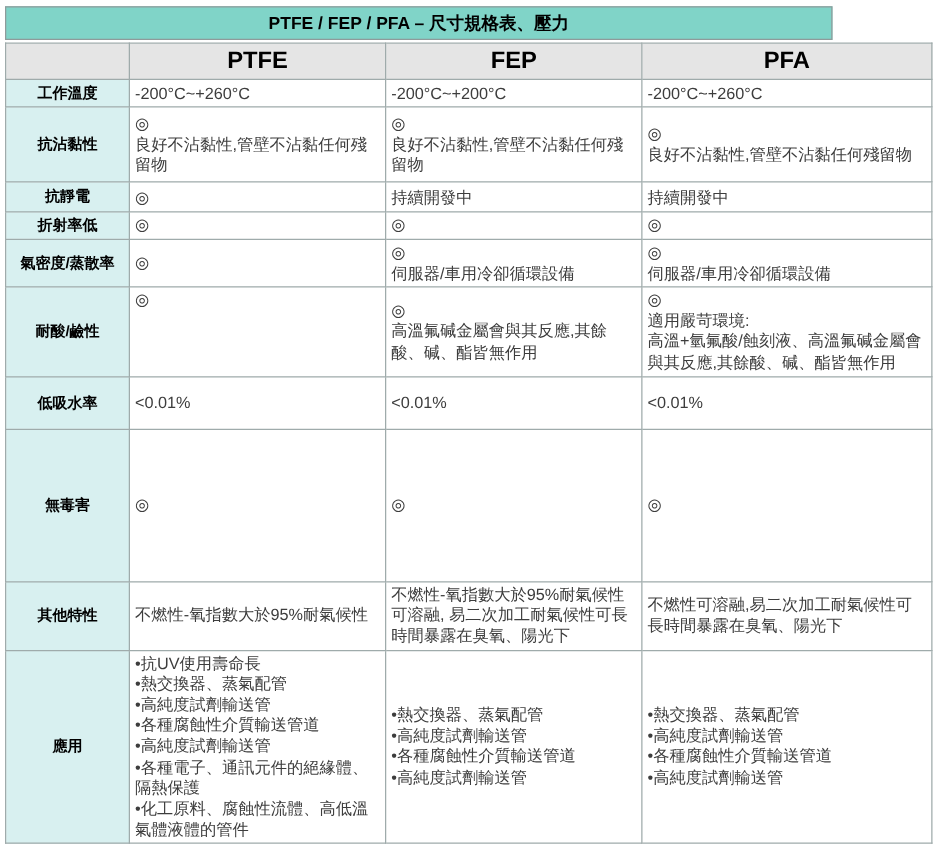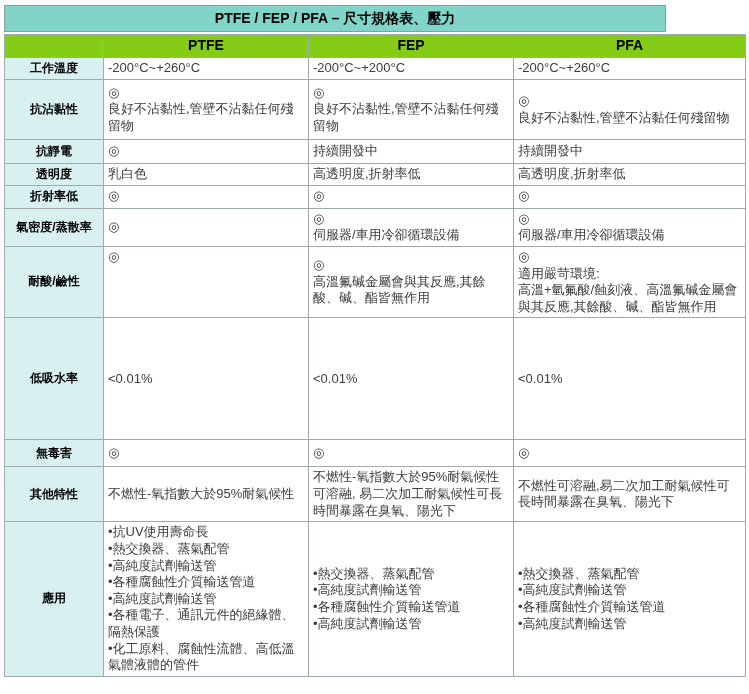--- a/index.html
+++ b/index.html
@@ -26,25 +26,25 @@
     line-height:1.28;
   }
   table.spec th, table.spec td{
     border:1px solid #9fabab;
     padding:2px 4px;
     vertical-align:middle;
     box-sizing:border-box;
     word-break:break-word;
   }
   thead th{
-    background:#84cc16;
+    background:#e5e5e5;
     font-weight:bold;color:#000;
     text-align:center;
     height:23px;
-    font-size:14px;
+    font-size:19px;
   }
   tbody th.rowlabel{
     background:#d8f0f0;
     font-weight:bold;color:#000;
     text-align:center;
     font-size:12px;
   }
   tbody td{background:#ffffff;text-align:left;color:#3d3d3d;}
   .line{min-height:16.5px;}
   
@@ -118,32 +118,20 @@
             <div class="line">◎</div>
           </td>
           <td>
             <div class="line">持續開發中</div>
           </td>
           <td>
             <div class="line">持續開發中</div>
           </td>
         </tr>
         <tr>
-          <th class="rowlabel">透明度</th>
-          <td>
-            <div class="line">乳白色</div>
-          </td>
-          <td>
-            <div class="line">高透明度,折射率低</div>
-          </td>
-          <td>
-            <div class="line">高透明度,折射率低</div>
-          </td>
-        </tr>
-        <tr>
           <th class="rowlabel">折射率低</th>
           <td>
             <div class="line">◎</div>
           </td>
           <td>
             <div class="line">◎</div>
           </td>
           <td>
             <div class="line">◎</div>
           </td>

